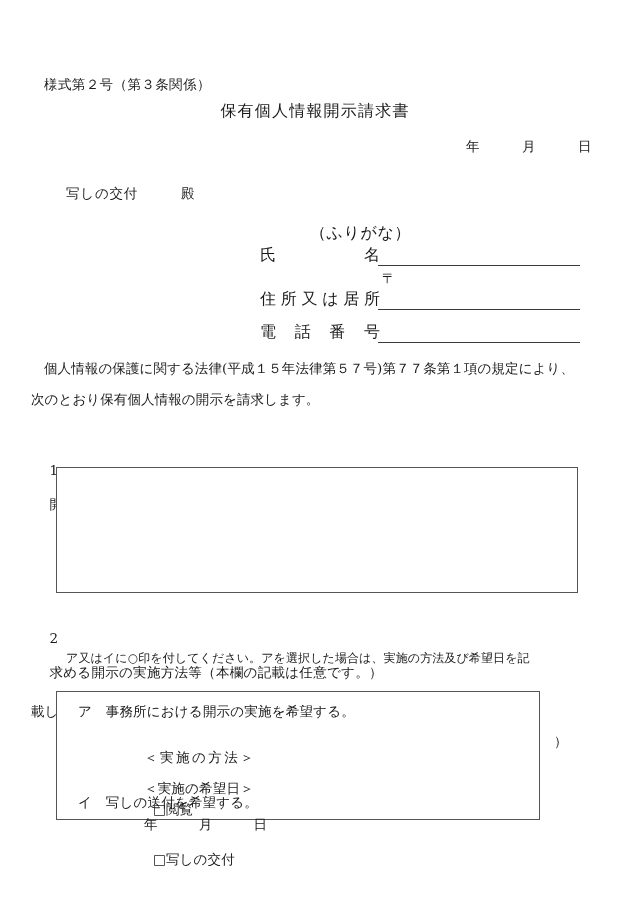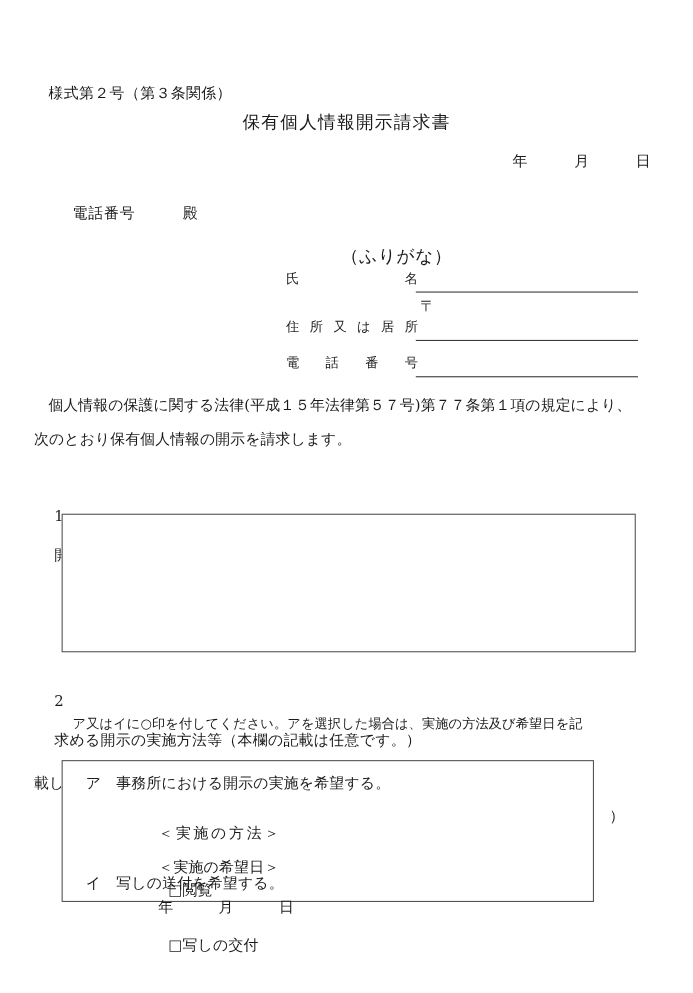--- a/index.html
+++ b/index.html
@@ -65,21 +65,21 @@
     left: 300px;
     width: 280px;
   }
   .field-label {
     position: absolute;
     right: 200px;
     top: 0;
     width: 120px;
     text-align: justify;
     text-align-last: justify;
-    font-size: 12px;
+    font-size: 16px;
     white-space: nowrap;
   }
   .field-rule {
     position: absolute;
     left: 78px;
     right: 0;
     bottom: 1px;
     border-bottom: 1px solid #3b3b3b;
     height: 17px;
   }
@@ -170,21 +170,21 @@
 <body>
 
 <div class="page">
 
   <div class="abs form-no">様式第２号（第３条関係）</div>
 
   <div class="abs doc-title">保有個人情報開示請求書</div>
 
   <div class="abs date-line">年　　　月　　　日</div>
 
-  <div class="abs recipient">電話番号　　　殿</div>
+  <div class="abs recipient">写しの交付　　　殿</div>
 
   <div class="abs furigana">（ふりがな）</div>
 
   <div class="field-row row-name">
     <span class="field-label">氏　名</span>
     <span class="field-rule"></span>
   </div>
 
   <div class="abs postal">〒</div>
 

